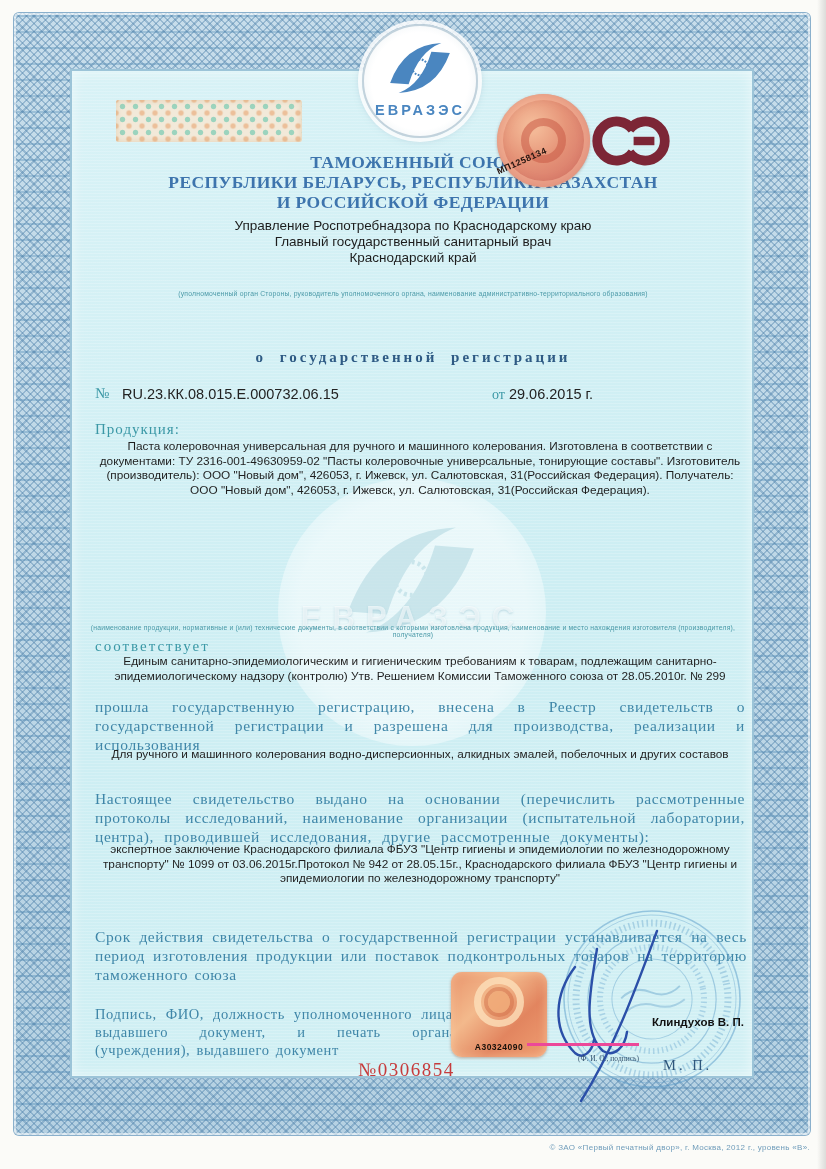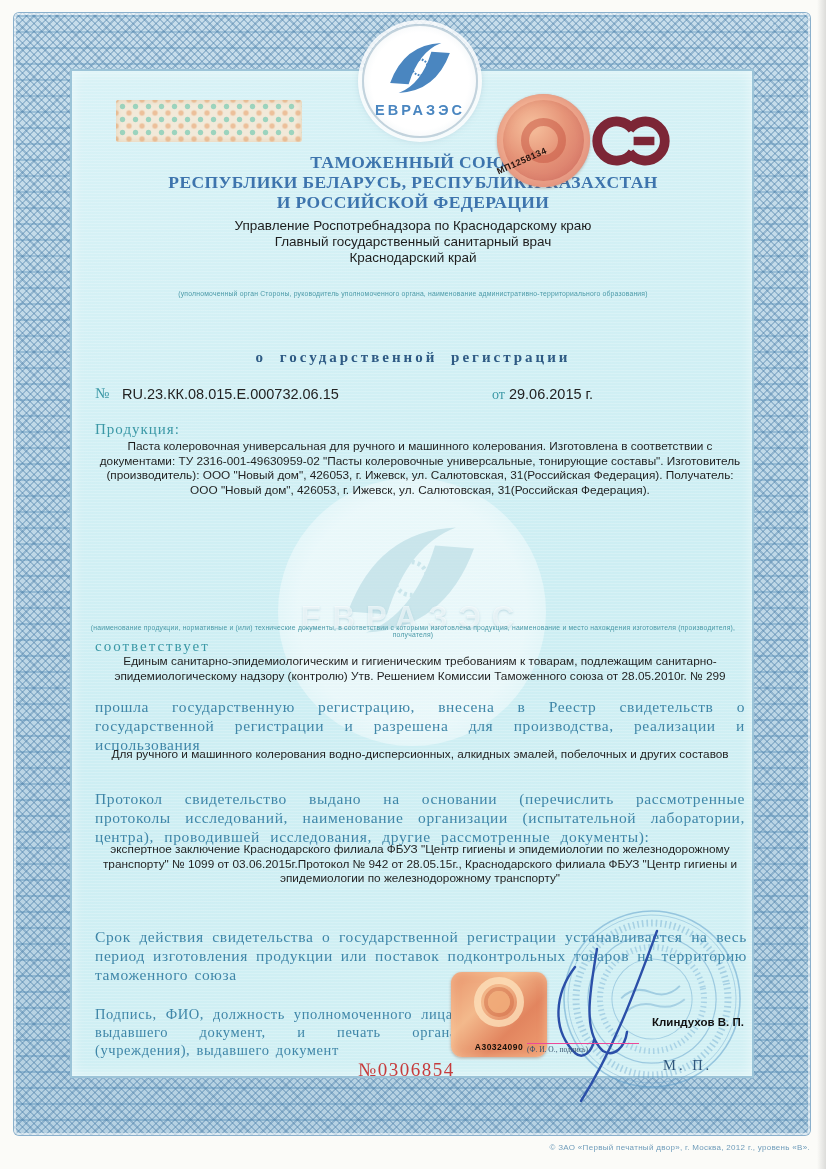--- a/index.html
+++ b/index.html
@@ -101,22 +101,22 @@
     box-shadow:0 1px 3px rgba(130,60,30,0.4),inset 0 0 10px rgba(255,220,180,0.5);}
   .square-holo::before{content:"";position:absolute;left:23px;top:5px;width:50px;height:50px;border-radius:50%;
     border:7px solid rgba(252,224,186,0.8);box-sizing:border-box;}
   .square-holo::after{content:"";position:absolute;left:37px;top:19px;width:22px;height:22px;border-radius:50%;
     background:rgba(240,170,120,0.9);box-shadow:0 0 0 4px rgba(210,110,70,0.5);}
   .square-holo .holo-code{position:absolute;left:0;right:0;bottom:5px;text-align:center;
     font-size:8.5px;font-weight:bold;color:#18100a;letter-spacing:0.5px;z-index:2;}
   .stamp{position:absolute;left:558px;top:900px;z-index:4;opacity:0.85;}
   .signature{position:absolute;left:545px;top:925px;z-index:5;}
   .signer-name{position:absolute;left:652px;top:1016px;z-index:6;font-size:11.5px;font-weight:bold;color:#101010;}
-  .sig-caption{position:absolute;left:527px;top:1043px;width:112px;z-index:6;text-align:left;
-    border-top:1px solid #ec4899;padding-top:1px;
+  .sig-caption{position:absolute;left:527px;top:1043px;width:112px;z-index:6;text-align:right;
+    border-top:3px solid #ec4899;padding-top:8px;
     font-family:"Liberation Serif",serif;font-size:7.5px;color:#33526e;}
   .seal-mark{position:absolute;left:663px;top:1057px;z-index:6;
     font-family:"Liberation Serif",serif;font-size:14.5px;color:#2e567c;letter-spacing:3px;}
   .serial{position:absolute;left:358px;top:1059px;z-index:6;
     font-family:"Liberation Serif",serif;font-size:19px;color:#c63b3c;letter-spacing:1.5px;}
   .publisher{position:absolute;right:16px;top:1143px;font-size:8px;color:#6f9cba;letter-spacing:0.3px;}
 </style>
 </head>
 <body>
 
@@ -181,21 +181,21 @@
   <div class="blk teal-label product-label">Продукция:</div>
   <div class="blk body-sans product-desc">Паста колеровочная универсальная для ручного и машинного колерования. Изготовлена в соответствии с документами: ТУ 2316-001-49630959-02 "Пасты колеровочные универсальные, тонирующие составы". Изготовитель (производитель): ООО "Новый дом", 426053, г. Ижевск, ул. Салютовская, 31(Российская Федерация). Получатель: ООО "Новый дом", 426053, г. Ижевск, ул. Салютовская, 31(Российская Федерация).</div>
   <div class="center-line caption cap2">(наименование продукции, нормативные и (или) технические документы, в соответствии с которыми изготовлена продукция, наименование и место нахождения изготовителя (производителя), получателя)</div>
 
   <div class="blk teal-label compliance-label">соответствует</div>
   <div class="blk body-sans compliance-text">Единым санитарно-эпидемиологическим и гигиеническим требованиям к товарам, подлежащим санитарно-эпидемиологическому надзору (контролю) Утв. Решением Комиссии Таможенного союза от 28.05.2010г. № 299</div>
 
   <div class="blk statement reg-statement">прошла государственную регистрацию, внесена в Реестр свидетельств о государственной регистрации и разрешена для производства, реализации и использования</div>
   <div class="blk body-sans usage-note">Для ручного и машинного колерования водно-дисперсионных, алкидных эмалей, побелочных и других составов</div>
 
-  <div class="blk statement basis-statement">Протокол свидетельство выдано на основании (перечислить рассмотренные протоколы исследований, наименование организации (испытательной лаборатории, центра), проводившей исследования, другие рассмотренные документы):</div>
+  <div class="blk statement basis-statement">Настоящее свидетельство выдано на основании (перечислить рассмотренные протоколы исследований, наименование организации (испытательной лаборатории, центра), проводившей исследования, другие рассмотренные документы):</div>
   <div class="blk body-sans basis-details">экспертное заключение Краснодарского филиала ФБУЗ "Центр гигиены и эпидемиологии по железнодорожному транспорту" № 1099 от 03.06.2015г.Протокол № 942 от 28.05.15г., Краснодарского филиала ФБУЗ "Центр гигиены и эпидемиологии по железнодорожному транспорту"</div>
 
   <div class="blk statement validity">Срок действия свидетельства о государственной регистрации устанавливается на весь период изготовления продукции или поставок подконтрольных товаров на территорию таможенного союза</div>
 
   <div class="blk statement sign-label">Подпись, ФИО, должность уполномоченного лица, выдавшего документ, и печать органа (учреждения), выдавшего документ</div>
 
   <div class="stamp">
     <svg width="188" height="198" viewBox="0 0 188 198">
       <g fill="none" stroke="#4f94c4" transform="rotate(-12 94 99)">
         <circle cx="94" cy="99" r="88" stroke-width="1.6" opacity="0.55"></circle>

